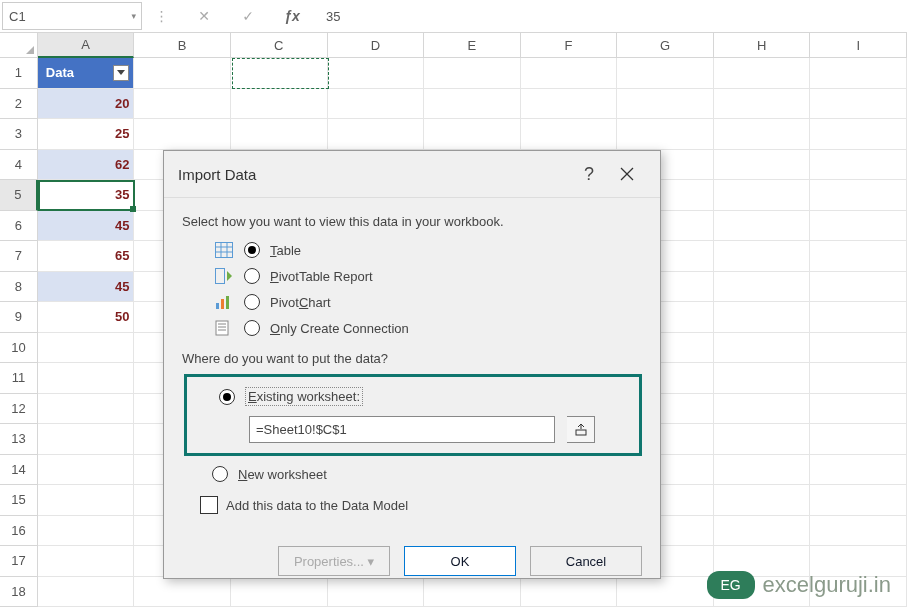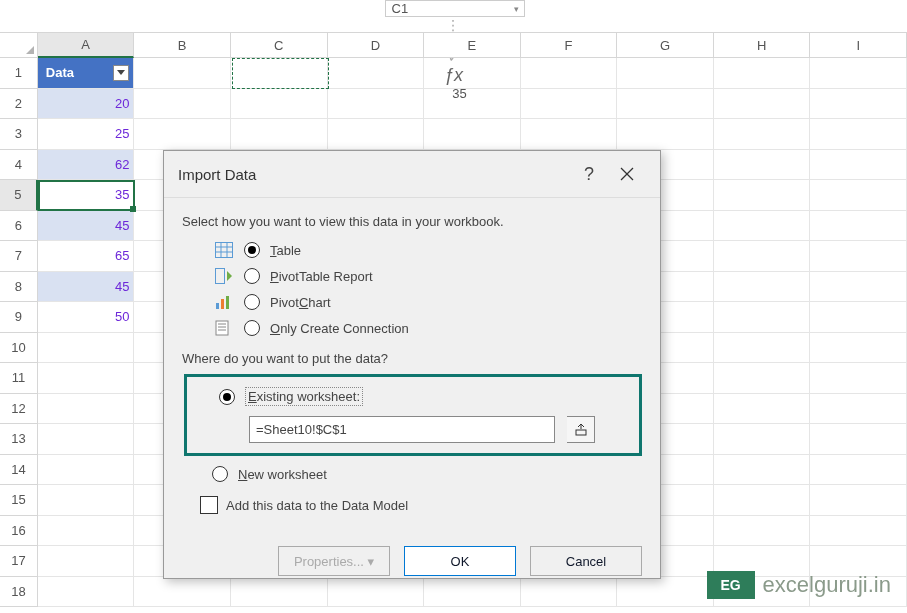--- a/index.html
+++ b/index.html
@@ -15,21 +15,20 @@
     overflow: hidden;
   }
 
   
   .formula-bar {
     display: flex;
     align-items: center;
     height: 33px;
     border-bottom: 1px solid #d6d6d6;
     background: #fff;
-    flex-direction: column;
   }
   .name-box {
     width: 140px;
     height: 28px;
     border: 1px solid #ccc;
     margin-left: 2px;
     display: flex;
     align-items: center;
     padding: 0 6px;
     color: #555;
@@ -40,21 +39,21 @@
     content: "▾";
     font-size: 9px;
     color: #888;
     position: absolute;
     right: 5px;
   }
   .fb-sep { width: 40px; display:flex; justify-content:center; }
   .fb-sep .dots { color:#aaa; letter-spacing:1px; font-size:14px }
   .fb-btn { width: 44px; text-align:center; color:#aaa; font-size:14px; }
   .fb-btn.check{color:#aaa}
-  .fb-fx { font-style: italic; color:#666; font-size:18px; width:44px; text-align:center; }
+  .fb-fx { font-style: italic; color:#666; font-size:14px; width:44px; text-align:center;font-weight:bold; }
   .fb-value { padding-left:12px; color:#555; }
 
   
   .grid-area {
     position: relative;
     display: flex;
     flex-direction: column;
   }
   .col-headers {
     display:flex;
@@ -107,21 +106,21 @@
     border-right:2px solid #217346;
   }
   .cell {
     width:97px;
     border-bottom:1px solid #e5e5e5;
     border-right:1px solid #e5e5e5;
     display:flex;
     align-items:center;
     padding:0 4px;
   }
-  .cell.colA { justify-content:flex-end; font-weight:normal; color:#6d28d9; }
+  .cell.colA { justify-content:flex-end; font-weight:bold; color:#7f1d1d; }
   .cell.table-header{
     background:#4472C4;
     color:#fff;
     font-weight:bold;
     justify-content:flex-start;
     padding-left:8px;
     position:relative;
   }
   .cell.table-header .filter{
     position:absolute;
@@ -244,23 +243,23 @@
   .dlg-btn.disabled{color:#aaa}
   .dlg-btn.default{border:1px solid #0078d4;background:#fff}
   
   .watermark{
     position:absolute;
     right:16px;bottom:14px;
     display:flex;align-items:center;gap:8px;
     color:#8a9a8a;font-size:22px;
   }
   .watermark .logo{
-    width:48px;height:28px;background:#2e7d5a;border-radius:0;
+    width:48px;height:28px;background:#2e7d5a;border-radius:12px;
     display:flex;align-items:center;justify-content:center;
-    color:#fff;font-weight:bold;font-size:14px;
+    color:#fff;font-weight:normal;font-size:14px;
   }
 </style>
 </head>
 <body>
 
 <div class="formula-bar">
   <div class="name-box">
     <span>C1</span>
   </div>
   <div class="fb-sep">

